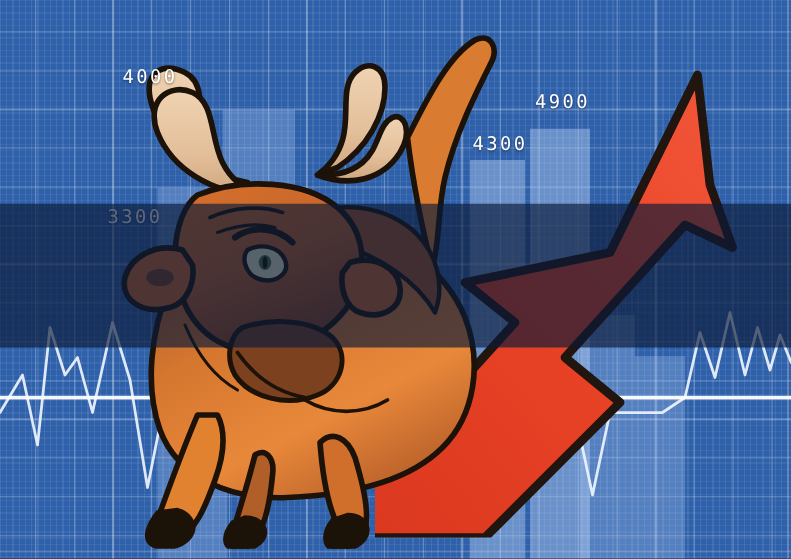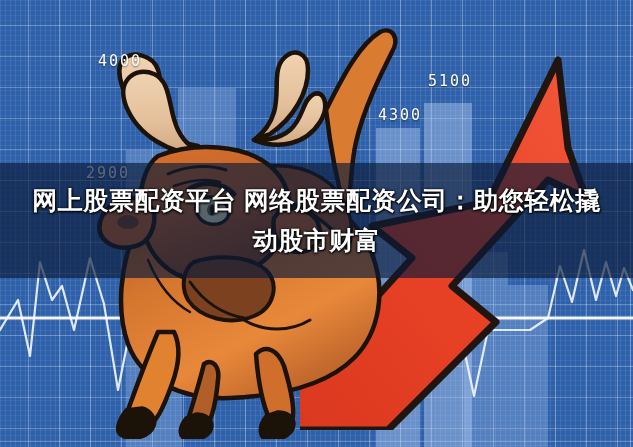--- a/index.html
+++ b/index.html
@@ -191,25 +191,21 @@
                C204 404 196 400 188 400 Z" fill="#1b1208" stroke-width="3.5"></path>
 
       <path d="M182 268 C196 288 214 300 236 304" fill="none" stroke-width="3"></path>
       <path d="M236 306 C256 318 282 318 302 306" fill="none" stroke-width="3"></path>
       <path d="M140 246 C150 270 164 288 182 298" fill="none" stroke-width="2.5"></path>
     </g>
   </svg>
 
   <div id="bar-labels">
       <div class="bar-label" style="left: 98px; top: 52px;">4000</div>
-      <div class="bar-label" style="left: 86px; top: 164px;">2900</div>
+      <div class="bar-label" style="left: 86px; top: 164px;">3300</div>
       <div class="bar-label" style="left: 378px; top: 106px;">4300</div>
-      <div class="bar-label" style="left: 428px; top: 72px;">5100</div>
+      <div class="bar-label" style="left: 428px; top: 72px;">4900</div>
     </div>
 
   <div class="band"></div>
 
-  <div class="title">
-    <span>网上股票配资平台 网络股票配资公司：助您轻松撬</span>
-    <span>动股市财富</span>
-  </div>
 
 </div>
 
 </body></html>

